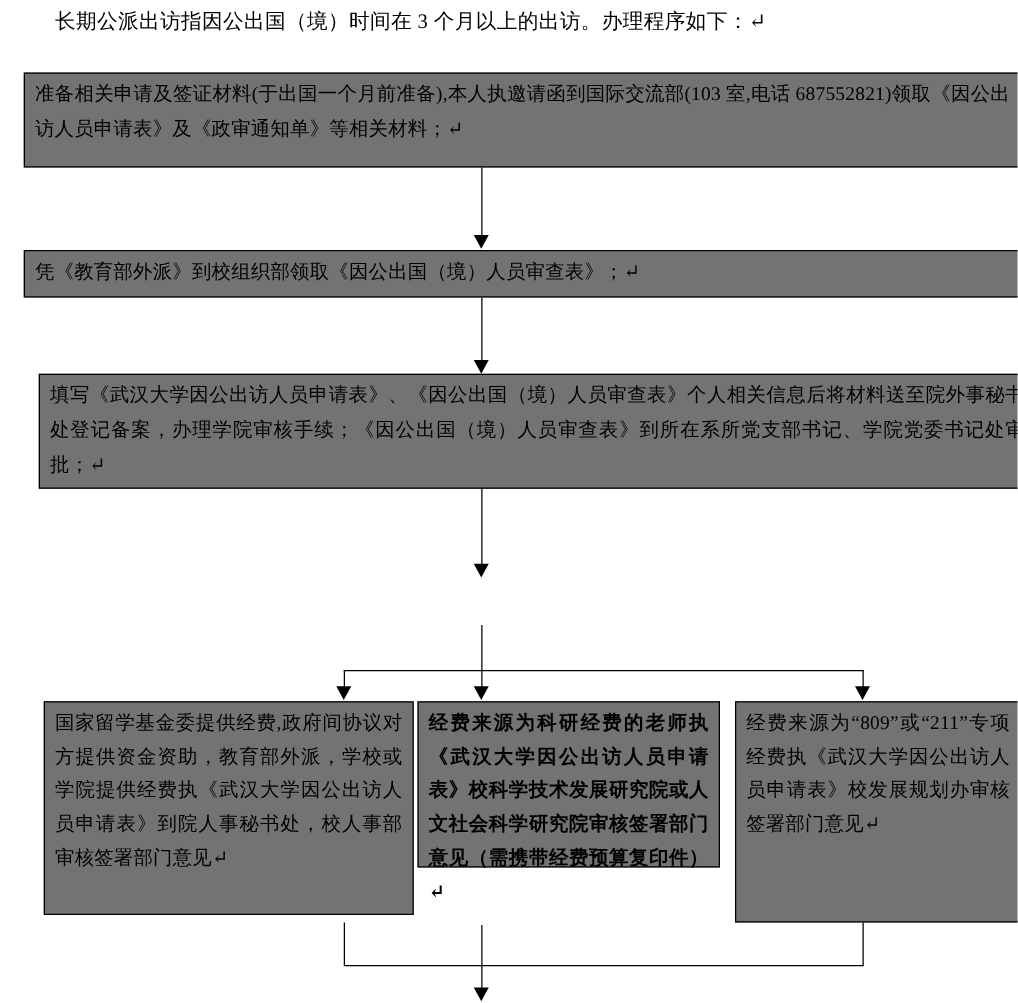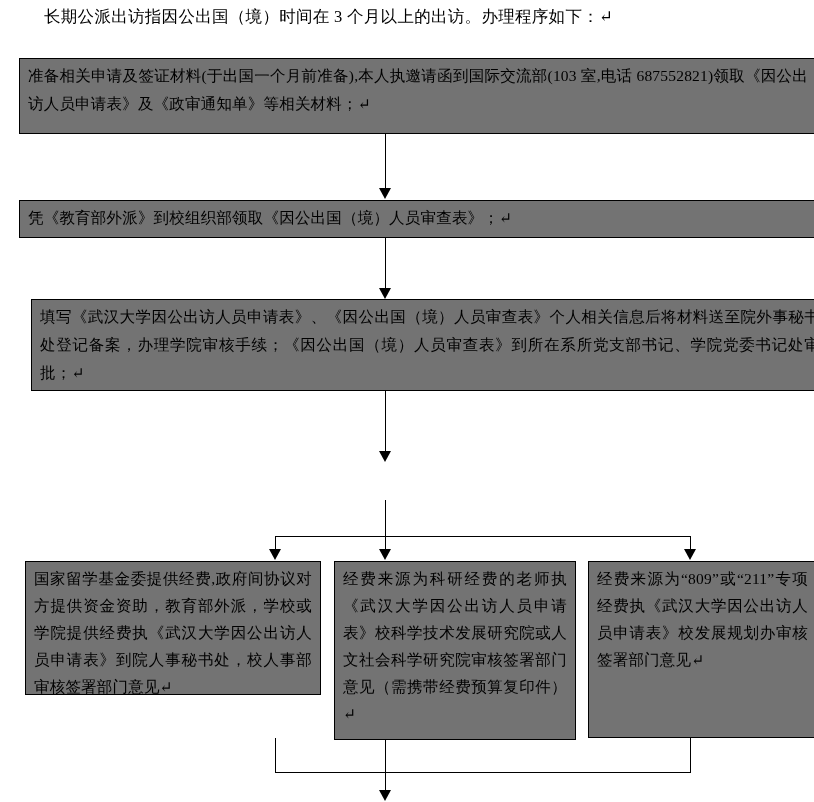--- a/index.html
+++ b/index.html
@@ -52,22 +52,22 @@
     text-justify: inter-ideograph;
   }
 
   
   #box-1 { left: 8px;  top: 58px;  width: 798px; height: 76px; }
   #box-2 { left: 8px;  top: 200px; width: 798px; height: 38px; }
   #box-3 { left: 20px;  top: 299px; width: 798px; height: 92px; }
   #box-4 { left: 8px;  top: 462px; width: 798px; height: 38px; }
 
   
-  #box-5 { left: 14px;   top: 561px; width: 296px; height: 134px; }
-  #box-6 { left: 323px; top: 561px; width: 242px; height: 179px; }
+  #box-5 { left: 24px;   top: 561px; width: 296px; height: 171px; }
+  #box-6 { left: 323px; top: 561px; width: 242px; height: 133px; font-weight: bold; }
   #box-7 { left: 577px; top: 561px; width: 229px; height: 177px; }
 
   #box-5 .txt, #box-6 .txt, #box-7 .txt {
     line-height: 27px;
     font-size: 15.5px;
   }
 
   
   .vline {
     position: absolute;

